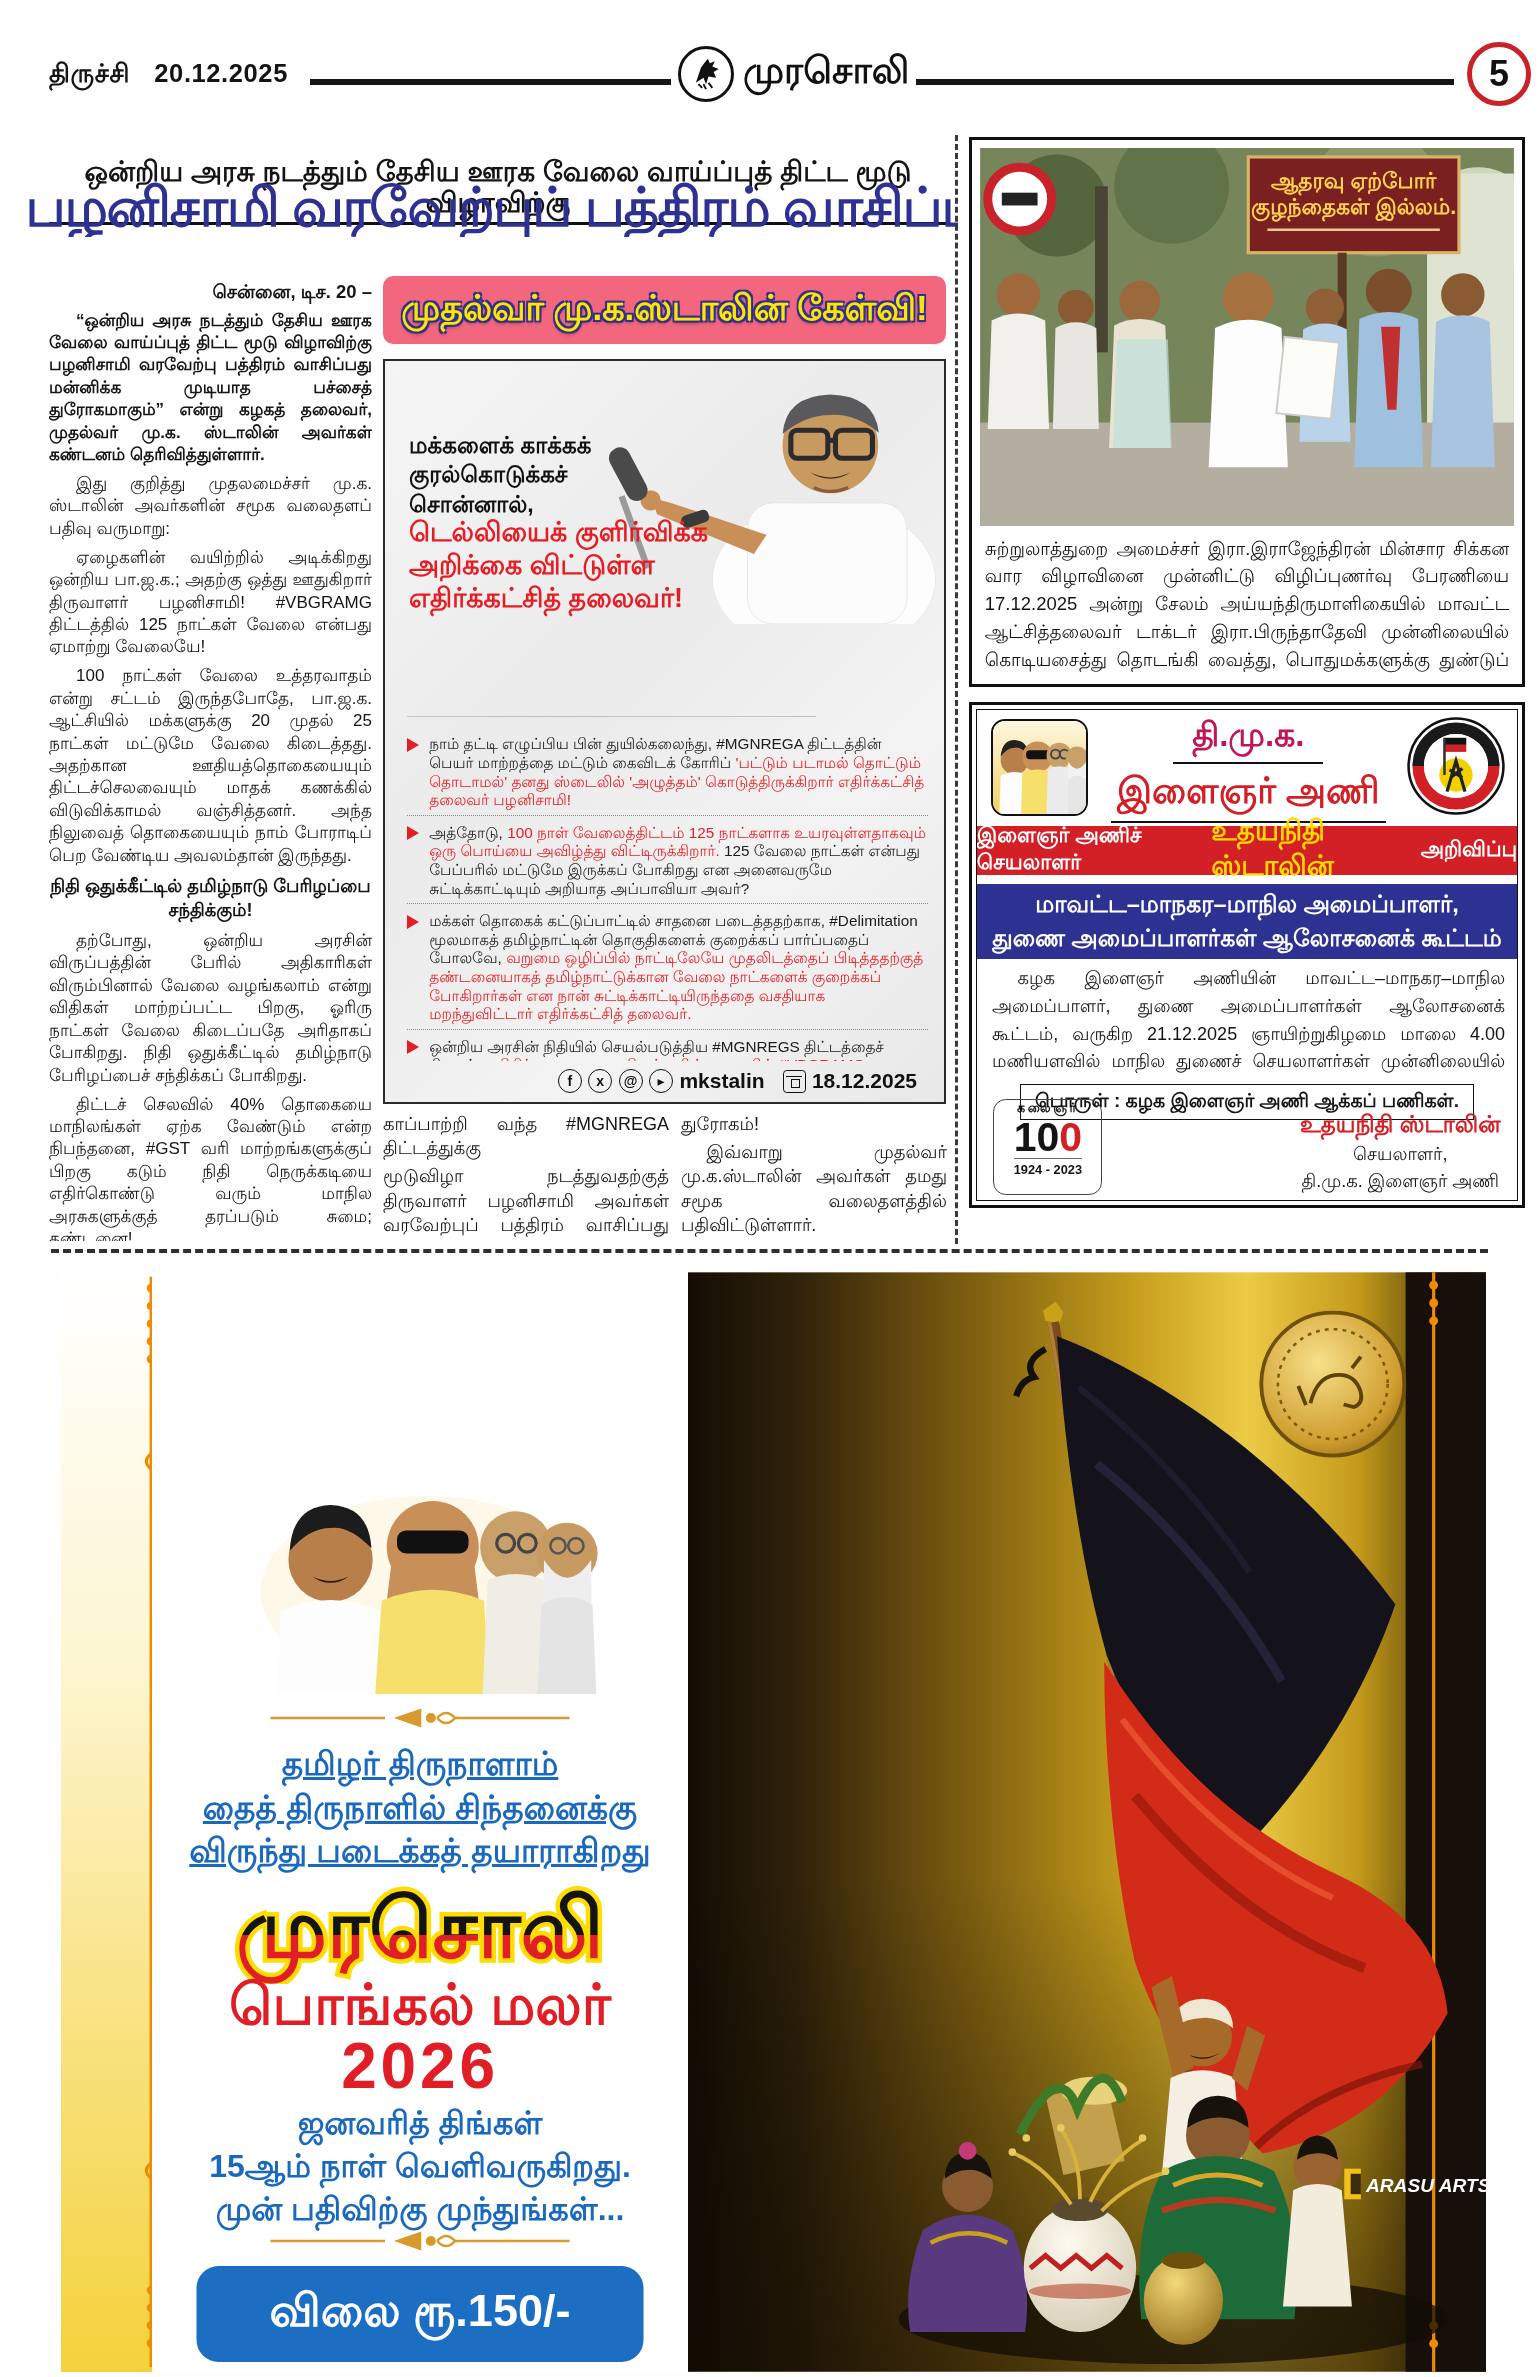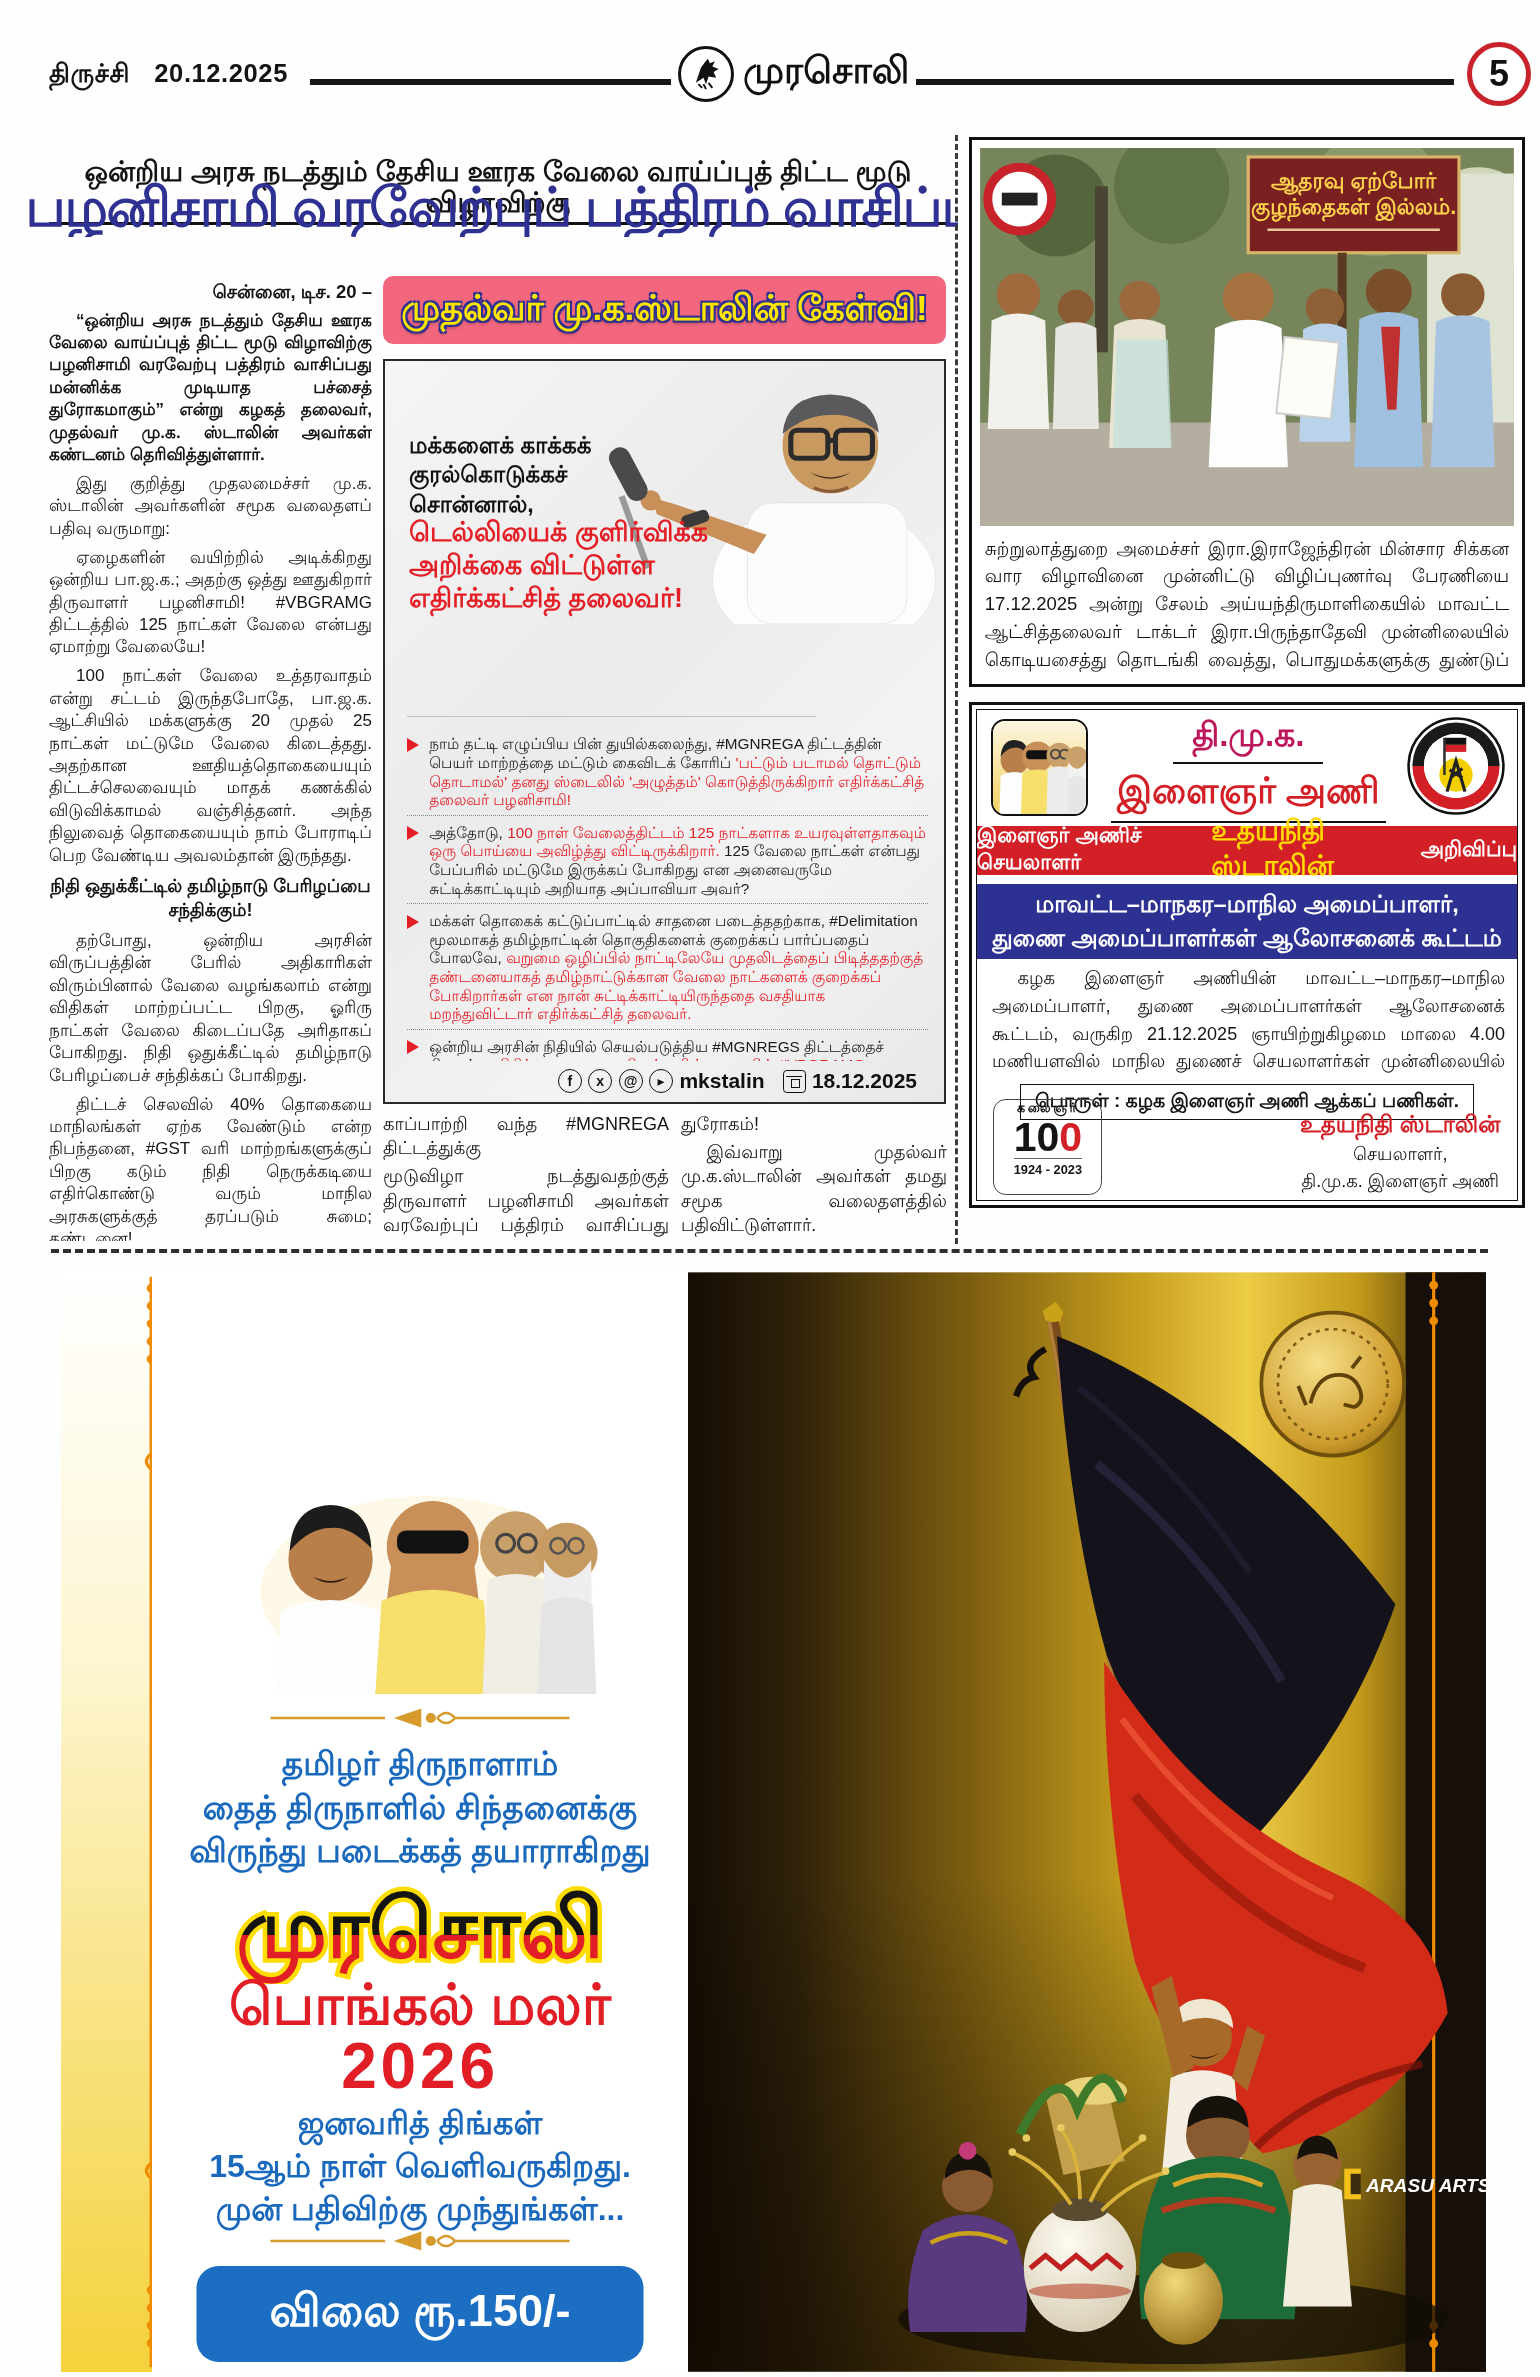--- a/index.html
+++ b/index.html
@@ -111,21 +111,21 @@
   .ad{position:absolute;left:61px;top:1272px;width:1425px;height:1100px;background:#fff;overflow:hidden;}
   .ad-strip{position:absolute;left:0;top:0;width:91px;height:100%;
             background:linear-gradient(180deg,#ffffff 0%,#fdf6d2 35%,#f9e489 65%,#f4d23c 100%);}
   .orn{position:absolute;top:0;height:100%;width:19px;}
   .orn.l{left:80px;}
   .ad-panel{position:absolute;left:91px;top:0;width:536px;height:100%;background:#fff;}
   .ad-leaders{position:absolute;left:89px;top:192px;width:358px;height:230px;}
   .ad-div{position:absolute;left:50%;transform:translateX(-50%);width:300px;height:28px;}
   .ad-div.d1{top:432px;} .ad-div.d2{top:955px;}
   .ad-blue{position:absolute;left:0;width:100%;text-align:center;color:#1b69bd;font-weight:800;}
-  .ad-blue.b1{top:470px;font-size:33px;line-height:1.32;}
+  .ad-blue.b1{top:470px;font-size:33px;line-height:1.32;text-decoration:underline;}
   .ad-blue.b2{top:830px;font-size:32px;line-height:1.34;}
   .ad-mslogo{position:absolute;left:50%;transform:translateX(-50%);top:603px;}
   .ad-red1{position:absolute;left:0;top:700px;width:100%;text-align:center;color:#e11d26;font-weight:800;font-size:56px;}
   .ad-red2{position:absolute;left:0;top:757px;width:100%;text-align:center;color:#e11d26;font-weight:800;font-size:64px;letter-spacing:3.8px;}
   .ad-price{position:absolute;left:50%;transform:translateX(-50%);top:994px;width:447px;height:96px;background:#1b6ec2;
             border-radius:22px;display:flex;align-items:center;justify-content:center;color:#fff;font-weight:800;font-size:45px;}
   .ad-art{position:absolute;left:627px;top:0;width:798px;height:1100px;}
 </style>
 </head>
 <body>

